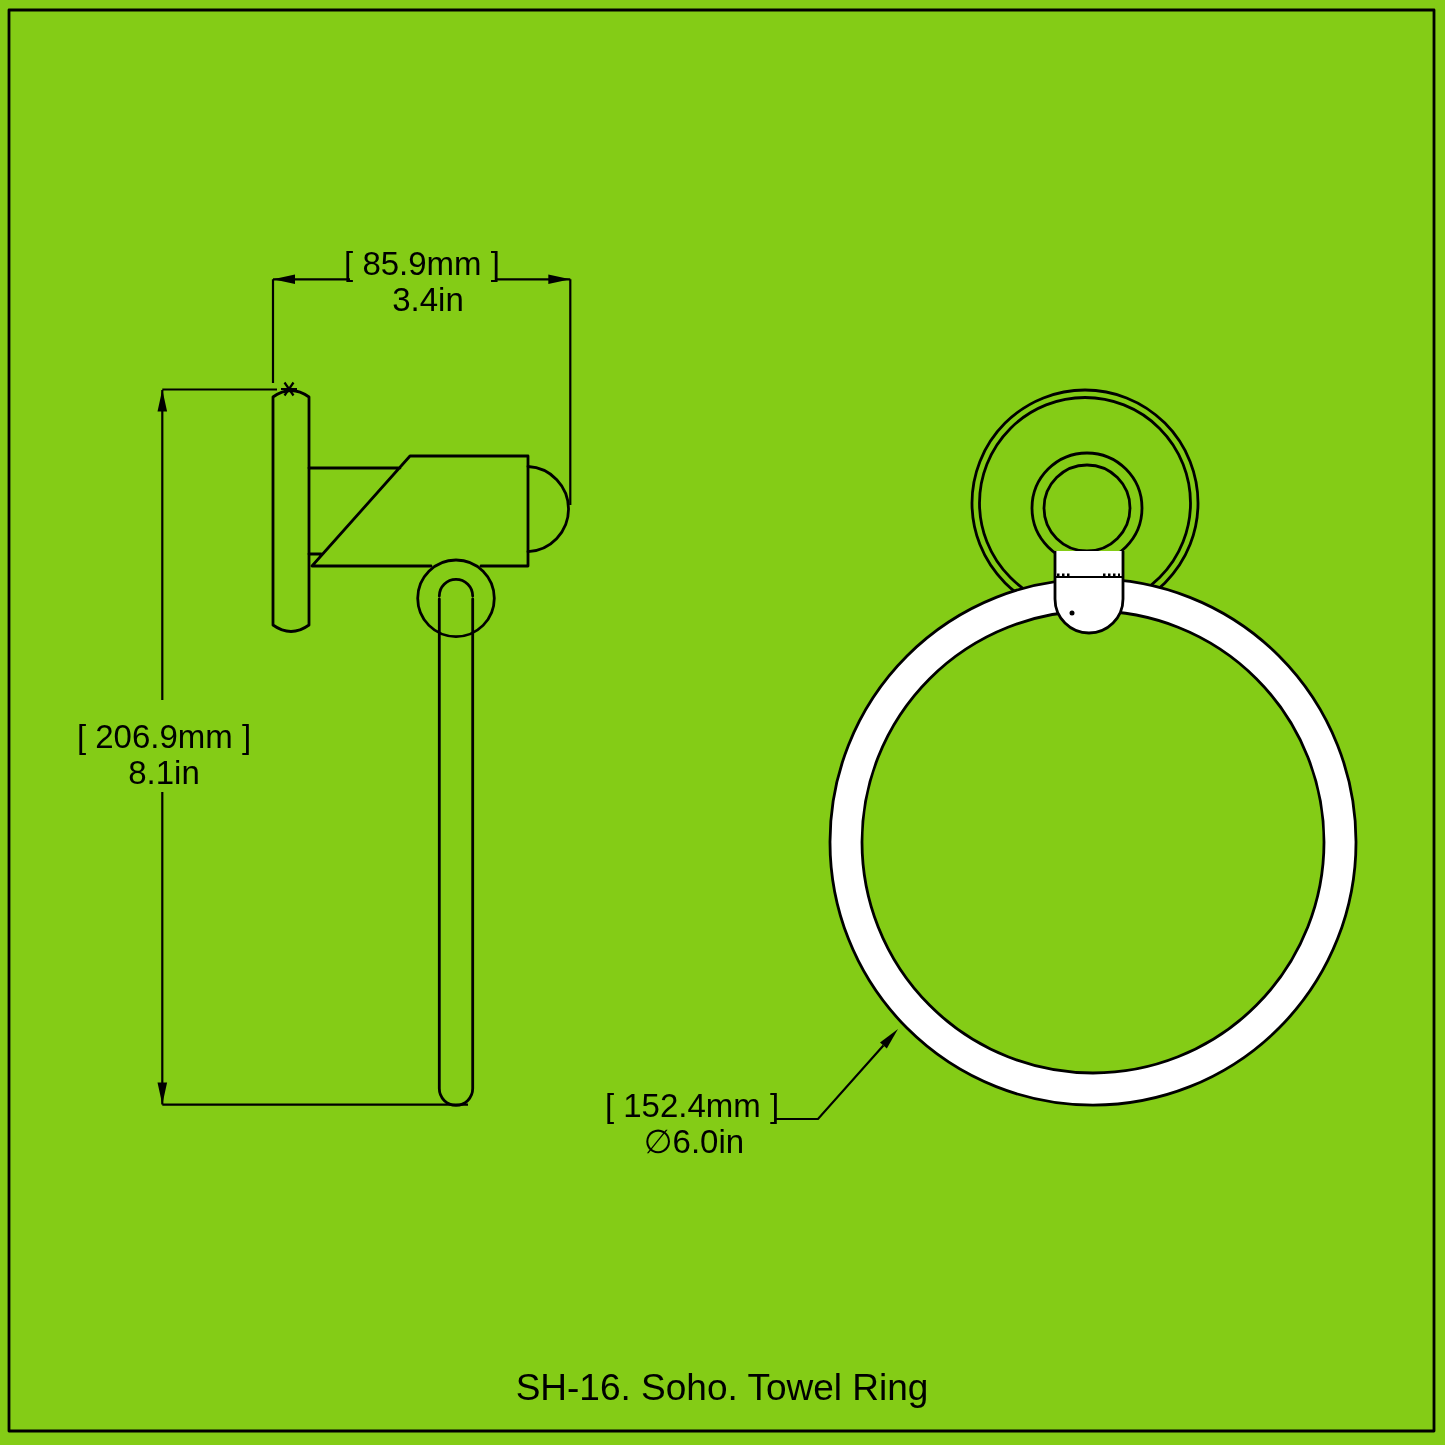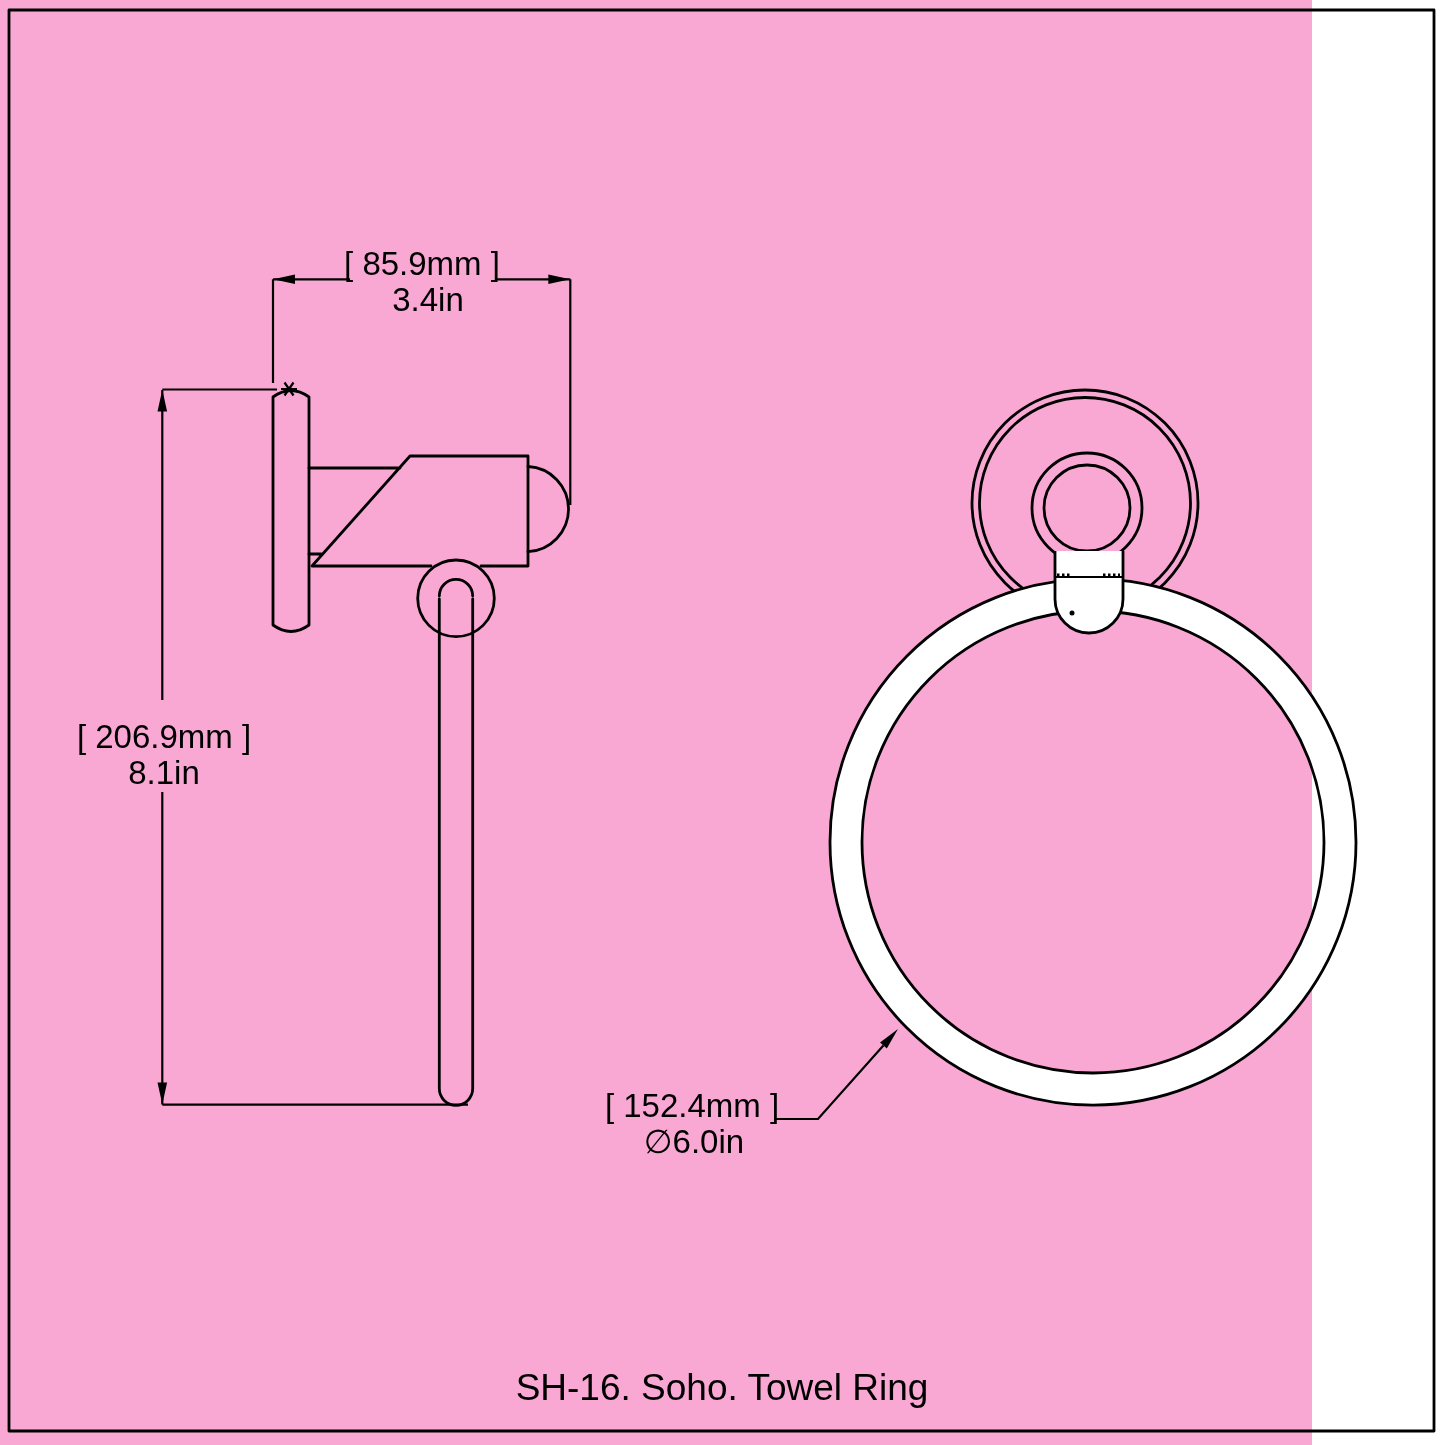--- a/index.html
+++ b/index.html
@@ -2,23 +2,23 @@
 <html><head>
 <meta charset="utf-8">
 <style>
   html, body {
     margin: 0;
     padding: 0;
     background: #ffffff;
   }
   .canvas {
     position: relative;
-    width: 1312px;
+    width: 1445px;
     height: 1445px;
-    background: #f9a8d4;
+    background: #84cc16;
     font-family: "Liberation Sans", sans-serif;
   }
   svg { display: block; }
   .outline {
     fill: none;
     stroke: #000000;
     stroke-width: 2.8;
     stroke-linejoin: round;
     stroke-linecap: round;
   }

